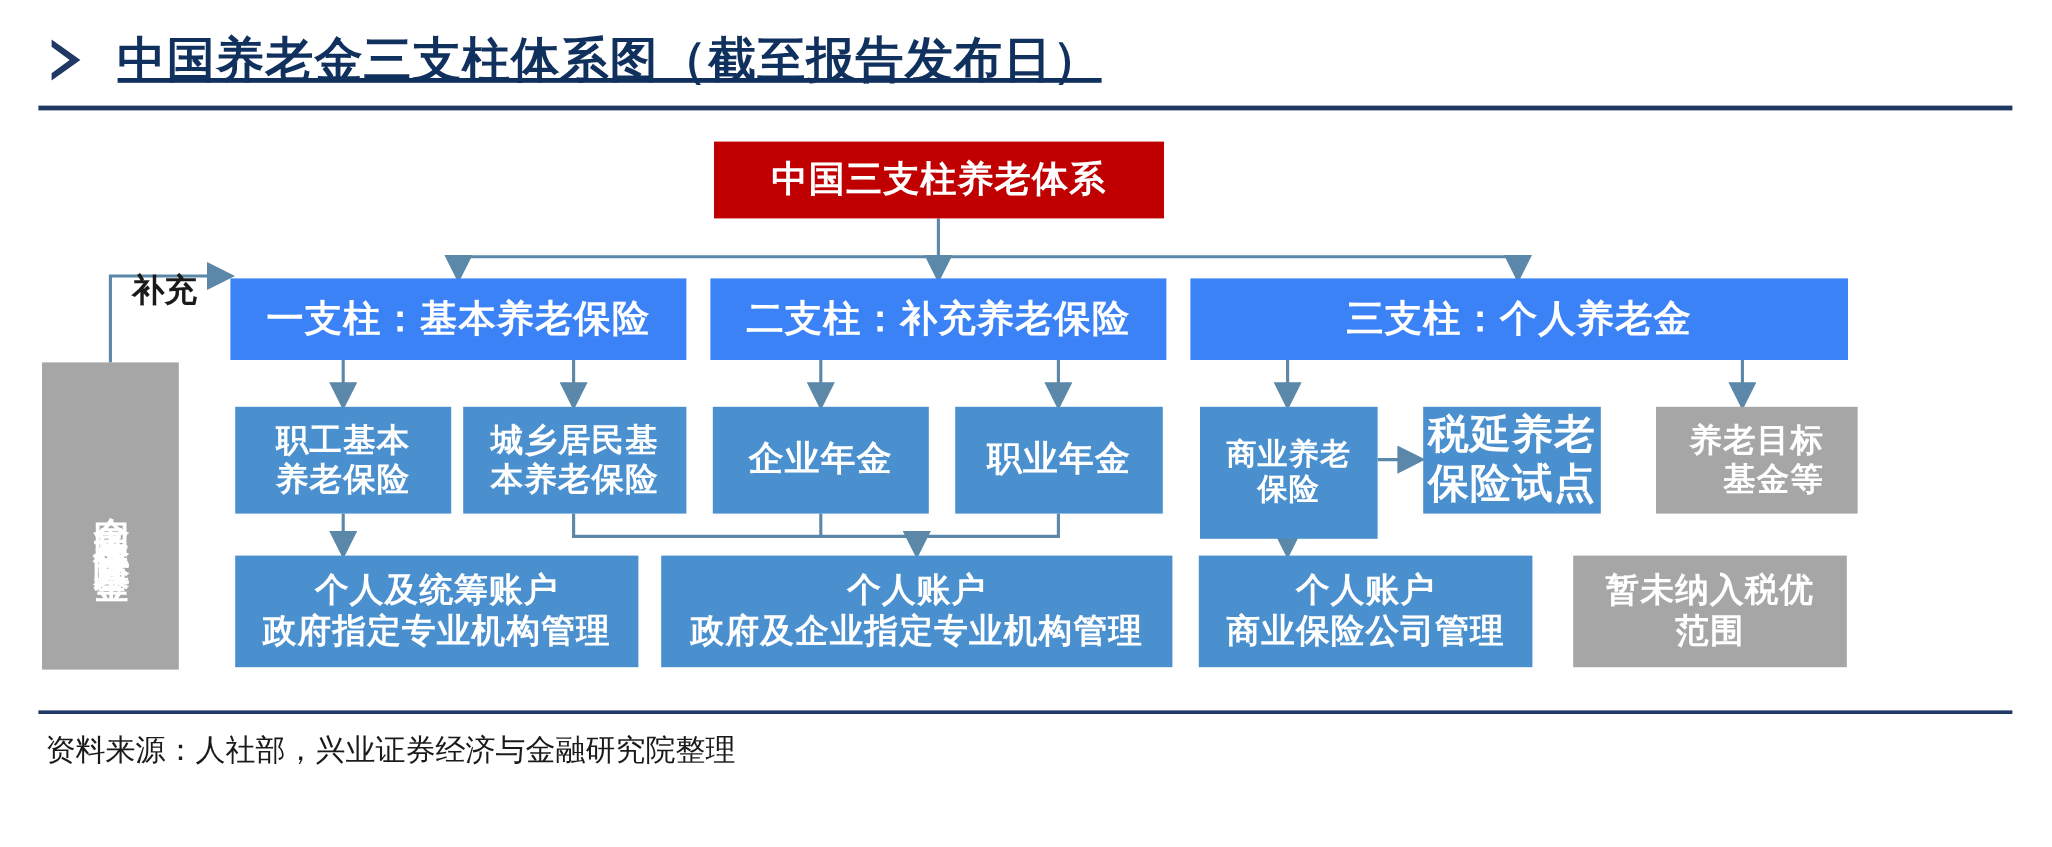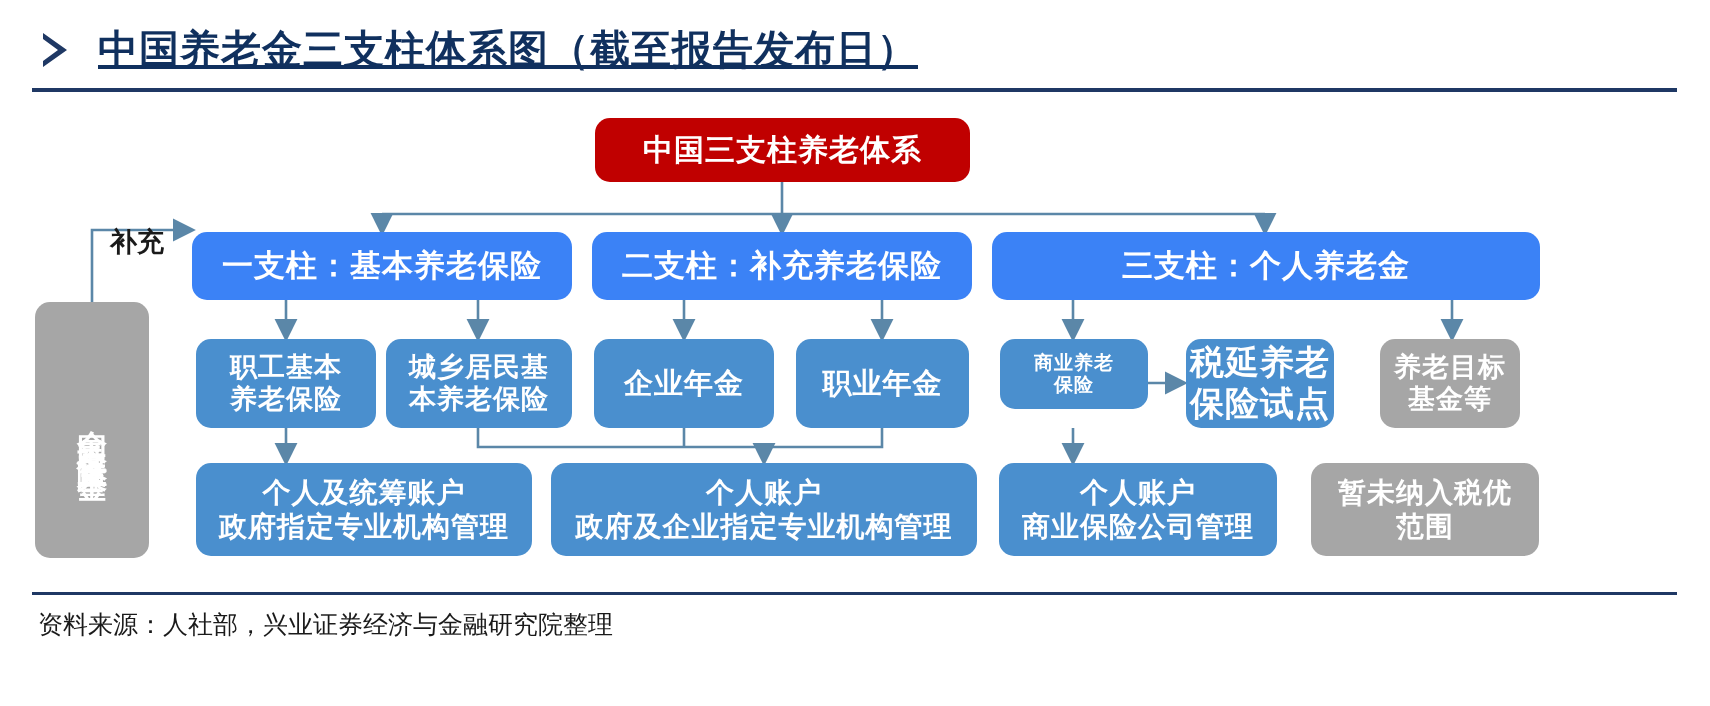--- a/index.html
+++ b/index.html
@@ -74,21 +74,20 @@
     display: flex;
     align-items: center;
     justify-content: center;
     text-align: center;
     color: #ffffff;
     line-height: 1.18;
     font-family: "Liberation Serif", "DejaVu Serif", serif;
     font-weight: bold;
     letter-spacing: 1px;
     white-space: pre-line;
-    border-radius: 15px;
   }
   .node.red    { background: #c00000; }
   .node.orange { background: #3b82f6; }
   .node.blue   { background: #4a8fce; }
   .node.gray   { background: #a6a6a6; }
 
   .node.vertical {
     writing-mode: vertical-rl;
     text-orientation: upright;
     letter-spacing: 6px;
@@ -192,25 +191,25 @@
   <div class="node blue" style="left:196px; top:463px; width:336px; height:93px; font-size:28px;">个人及统筹账户
 政府指定专业机构管理</div>
 
   <div class="node orange" style="left:592px; top:232px; width:380px; height:68px; font-size:31px;">二支柱：补充养老保险</div>
   <div class="node blue" style="left:594px; top:339px; width:180px; height:89px; font-size:29px;">企业年金</div>
   <div class="node blue" style="left:796px; top:339px; width:173px; height:89px; font-size:29px;">职业年金</div>
   <div class="node blue" style="left:551px; top:463px; width:426px; height:93px; font-size:28px;">个人账户
 政府及企业指定专业机构管理</div>
 
   <div class="node orange" style="left:992px; top:232px; width:548px; height:68px; font-size:31px;">三支柱：个人养老金</div>
-  <div class="node blue" style="left:1000px; top:339px; width:148px; height:70px; font-size:19px;">商业养老
+  <div class="node blue" style="left:1000px; top:339px; width:148px; height:110px; font-size:25px;">商业养老
 保险</div>
   <div class="node blue" style="left:1186px; top:339px; width:148px; height:89px; font-size:34px;">税延养老
 保险试点</div>
-  <div class="node gray" style="left:1380px; top:339px; width:140px; height:89px; font-size:27px;">养老目标
+  <div class="node gray" style="left:1380px; top:339px; width:168px; height:89px; font-size:27px;text-align:right;">养老目标
 基金等</div>
   <div class="node blue" style="left:999px; top:463px; width:278px; height:93px; font-size:28px;">个人账户
 商业保险公司管理</div>
   <div class="node gray" style="left:1311px; top:463px; width:228px; height:93px; font-size:28px;">暂未纳入税优
 范围</div>
 
 </div>
 
 <div id="footer-rule"></div>
 <div id="source-note">资料来源：人社部，兴业证券经济与金融研究院整理</div>

